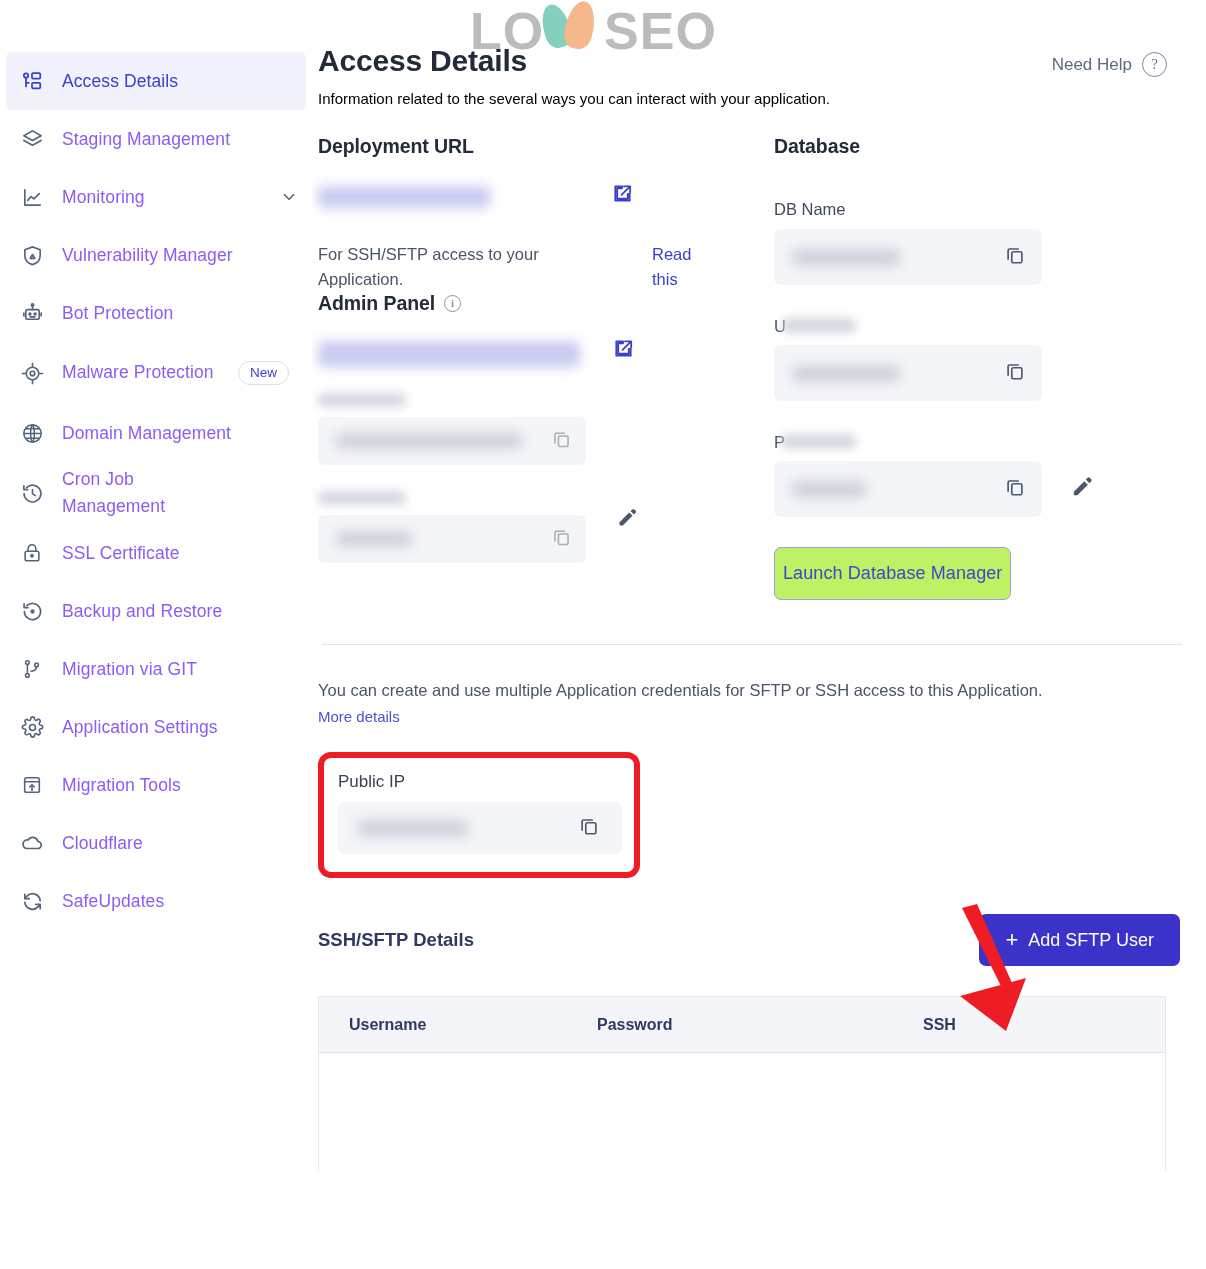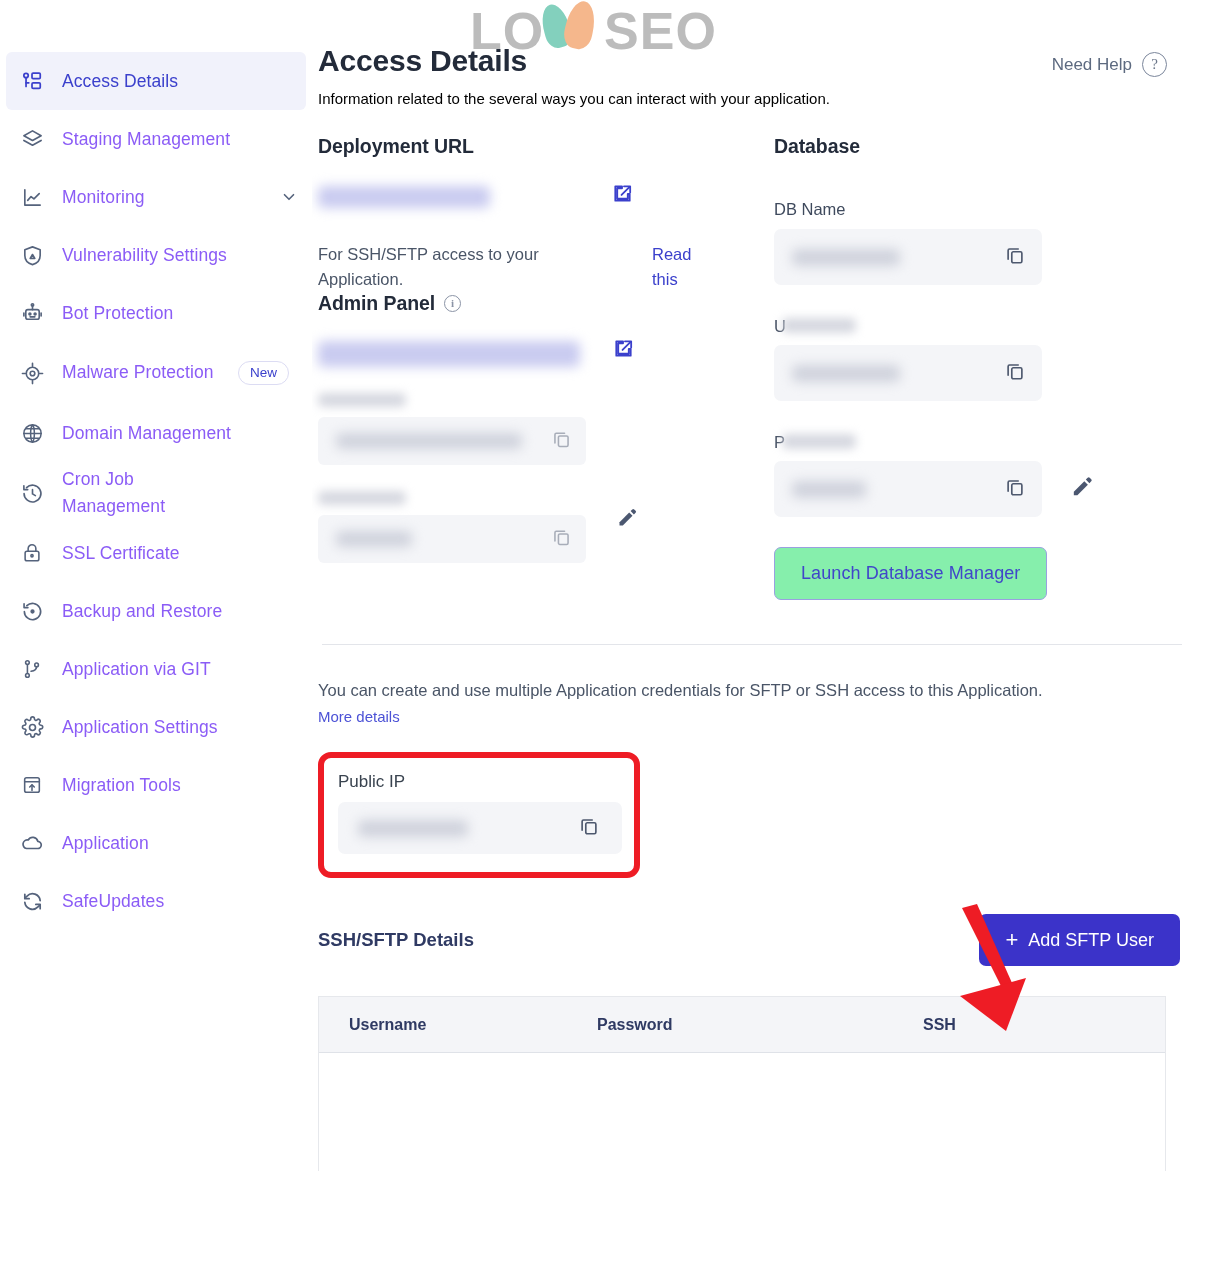--- a/index.html
+++ b/index.html
@@ -174,22 +174,22 @@
   }
   .db-box .val-blur { height: 17px; width: 108px; margin-left: 18px; }
   .db-box .copy-btn { right: 16px; }
   .db-label-blur-wrap { position: relative; height: 24px; margin-bottom: 6px; }
   .db-label-blur-wrap .part { position: absolute; left: 0; top: 2px; font-size: 16.5px; color: #3f4a5d; }
   .db-label-blur-wrap .bar { position: absolute; left: 8px; top: 3px; height: 15px; width: 74px; }
 
   .launch-btn {
     margin-top: 30px; display: inline-block;
     border: 1.5px solid #9aa0e0; border-radius: 7px;
-    padding: 15px 26px;
-    font-size: 18px; color: #4046c9; background: #86efac;
+    padding: 15px 8px;
+    font-size: 18px; color: #4046c9; background: #bef264;
     cursor: pointer; letter-spacing: .1px;
   }
 
   .divider { height: 1px; background: #e3e5ea; margin: 44px 4px 0 4px; }
 
   
   .cred { margin-top: 36px; }
   h3.cred-title { font-size: 18.5px; font-weight: 700; color: #2f3a63; }
   .cred-desc { font-size: 16.5px; color: #4a5567; margin-top: 12px; }
   .more-details { font-size: 15px; color: #4c52d6; margin-top: 8px; display: inline-block; cursor: pointer; }
@@ -281,21 +281,21 @@
       </span>
     </div>
 
     <div class="nav-item">
       <span class="nav-icon">
         <svg width="23" height="23" viewBox="0 0 24 24" fill="none" stroke="currentColor" stroke-width="1.7" stroke-linecap="round" stroke-linejoin="round">
           <path d="M12 3l8 3v6c0 5-3.4 8.3-8 9.5C7.4 20.3 4 17 4 12V6l8-3z"></path>
           <path d="M12 11l2.4 4H9.6L12 11z"></path>
         </svg>
       </span>
-      <span class="label">Vulnerability Settings</span>
+      <span class="label">Vulnerability Manager</span>
     </div>
 
     <div class="nav-item">
       <span class="nav-icon">
         <svg width="23" height="23" viewBox="0 0 24 24" fill="none" stroke="currentColor" stroke-width="1.7" stroke-linecap="round" stroke-linejoin="round">
           <rect x="5" y="8" width="14" height="10" rx="2.2"></rect>
             <path d="M12 4v4"></path>
             <circle cx="12" cy="3" r="1.2"></circle>
           <circle cx="9.3" cy="12.5" r="1"></circle>
             <circle cx="14.7" cy="12.5" r="1"></circle>
@@ -366,21 +366,21 @@
     <div class="nav-item">
       <span class="nav-icon">
         <svg width="22" height="22" viewBox="0 0 24 24" fill="none" stroke="currentColor" stroke-width="1.7" stroke-linecap="round" stroke-linejoin="round">
           <circle cx="7" cy="5" r="2"></circle>
             <circle cx="7" cy="19" r="2"></circle>
             <circle cx="17" cy="7.5" r="2"></circle>
           <path d="M7 7v10"></path>
             <path d="M17 9.5c0 3.5-3 4.5-6 5"></path>
         </svg>
       </span>
-      <span class="label">Application via GIT</span>
+      <span class="label">Migration via GIT</span>
     </div>
 
     <div class="nav-item">
       <span class="nav-icon">
         <svg width="23" height="23" viewBox="0 0 24 24" fill="none" stroke="currentColor" stroke-width="1.7" stroke-linecap="round" stroke-linejoin="round">
           <circle cx="12" cy="12" r="3.1"></circle>
           <path d="M19.2 14.4a1.6 1.6 0 0 0 .32 1.76l.06.06a1.9 1.9 0 1 1-2.7 2.7l-.05-.06a1.6 1.6 0 0 0-1.77-.32 1.6 1.6 0 0 0-.97 1.47v.17a1.9 1.9 0 1 1-3.82 0v-.09a1.6 1.6 0 0 0-1.05-1.46 1.6 1.6 0 0 0-1.76.32l-.06.06a1.9 1.9 0 1 1-2.7-2.7l.06-.06a1.6 1.6 0 0 0 .32-1.76 1.6 1.6 0 0 0-1.47-.97h-.17a1.9 1.9 0 1 1 0-3.82h.09a1.6 1.6 0 0 0 1.46-1.05 1.6 1.6 0 0 0-.32-1.76l-.06-.06a1.9 1.9 0 1 1 2.7-2.7l.06.06a1.6 1.6 0 0 0 1.76.32h.08a1.6 1.6 0 0 0 .97-1.47v-.17a1.9 1.9 0 1 1 3.82 0v.09a1.6 1.6 0 0 0 .97 1.46 1.6 1.6 0 0 0 1.77-.32l.05-.06a1.9 1.9 0 1 1 2.7 2.7l-.06.06a1.6 1.6 0 0 0-.32 1.76v.08a1.6 1.6 0 0 0 1.47.97h.17a1.9 1.9 0 1 1 0 3.82h-.09a1.6 1.6 0 0 0-1.46.97z"></path>
         </svg>
       </span>
       <span class="label">Application Settings</span>
@@ -397,21 +397,21 @@
       </span>
       <span class="label">Migration Tools</span>
     </div>
 
     <div class="nav-item">
       <span class="nav-icon">
         <svg width="24" height="24" viewBox="0 0 24 24" fill="none" stroke="currentColor" stroke-width="1.7" stroke-linecap="round" stroke-linejoin="round">
           <path d="M6.5 17.5h11a3.6 3.6 0 0 0 .3-7.2A5.2 5.2 0 0 0 8.2 9 4.3 4.3 0 0 0 6.5 17.5z"></path>
         </svg>
       </span>
-      <span class="label">Application</span>
+      <span class="label">Cloudflare</span>
     </div>
 
     <div class="nav-item">
       <span class="nav-icon">
         <svg width="23" height="23" viewBox="0 0 24 24" fill="none" stroke="currentColor" stroke-width="1.8" stroke-linecap="round" stroke-linejoin="round">
           <path d="M20 11A8 8 0 0 0 6.3 6.3L4 8.5"></path>
             <path d="M4 4.5V9h4.5"></path>
           <path d="M4 13a8 8 0 0 0 13.7 4.7L20 15.5"></path>
             <path d="M20 19.5V15h-4.5"></path>
         </svg>

